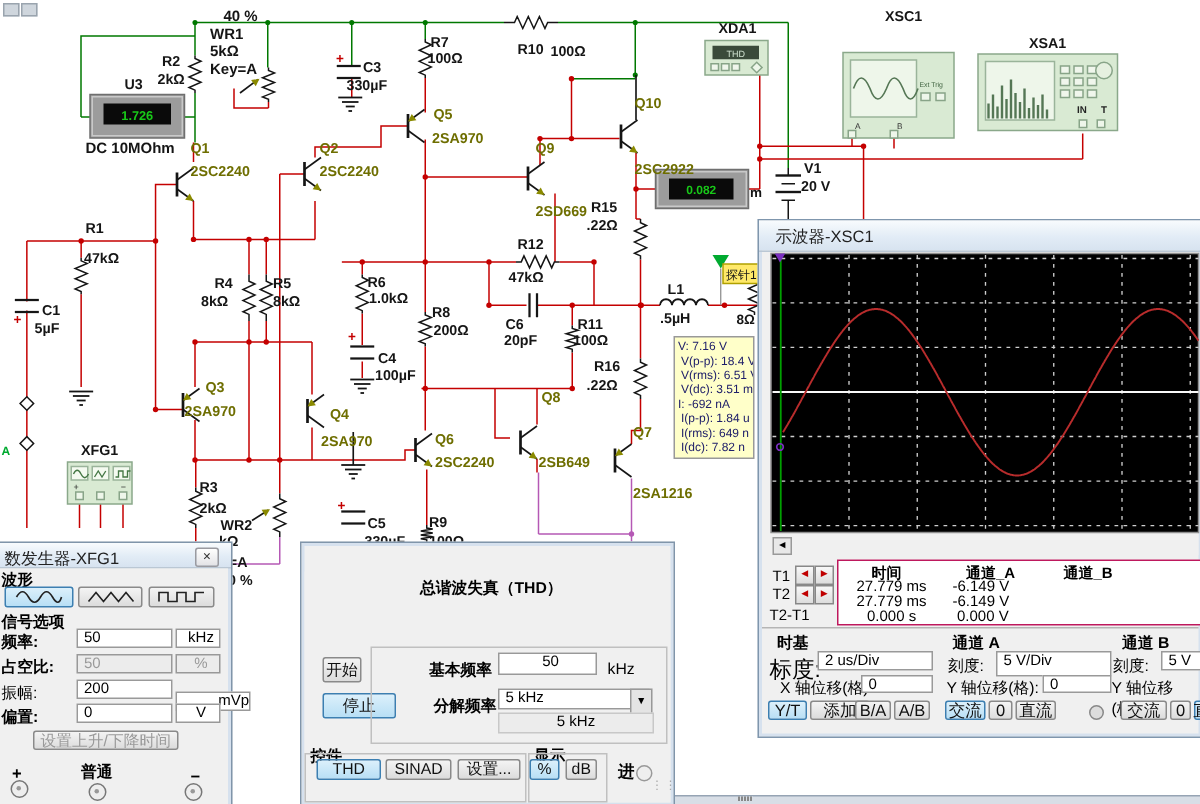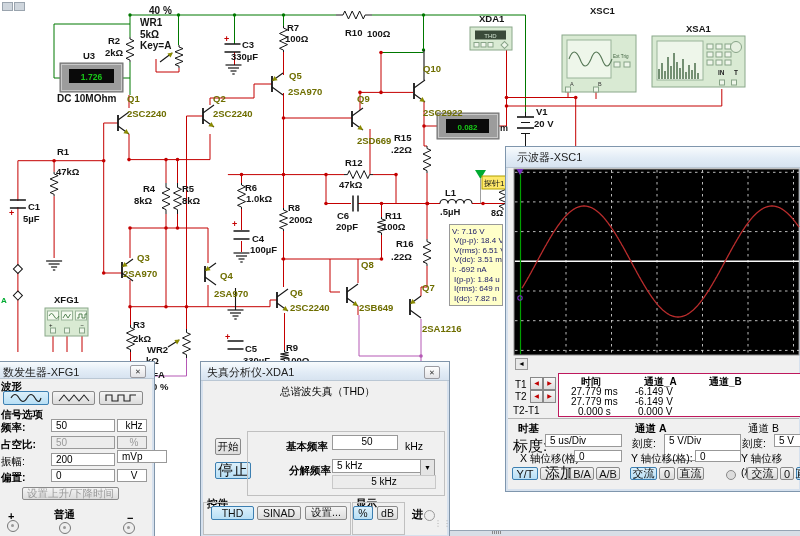--- a/index.html
+++ b/index.html
@@ -475,51 +475,50 @@
  <div style="position:absolute;left:9px;top:232px;font-size:10px">T1</div>
  <div style="position:absolute;left:9px;top:244px;font-size:10px">T2</div>
  <div style="position:absolute;left:7px;top:258px;font-size:10px">T2-T1</div>
  <div class="sbtn" style="left:24px;top:230px">◀</div>
     <div class="sbtn" style="left:37px;top:230px">▶</div>
  <div class="sbtn" style="left:24px;top:243px">◀</div>
     <div class="sbtn" style="left:37px;top:243px">▶</div>
  <div style="position:absolute;left:2px;top:271px;width:291px;border-top:1px solid #b5b5b5"></div>
  <div style="position:absolute;left:12px;top:275px;font-size:10.5px;font-weight:bold">时基</div>
  <div style="position:absolute;left:129px;top:275px;font-size:10.5px;font-weight:bold">通道 A</div>
- <div style="position:absolute;left:242px;top:275px;font-size:10.5px;font-weight:normal">通道 B</div>
+ <div style="position:absolute;left:242px;top:275px;font-size:10.5px;font-weight:bold">通道 B</div>
  <div style="position:absolute;left:7px;top:290px;font-size:15px">标度:</div>
- <div class="tb" style="left:39px;top:287px;width:77px;height:13px">5 us/Div</div>
+ <div class="tb" style="left:39px;top:287px;width:77px;height:13px">2 us/Div</div>
  <div style="position:absolute;left:126px;top:290px;font-size:10.5px">刻度:</div>
- <div class="tb" style="left:158px;top:287px;width:77px;height:27px">5  V/Div</div>
+ <div class="tb" style="left:158px;top:287px;width:77px;height:17px">5  V/Div</div>
  <div style="position:absolute;left:236px;top:290px;font-size:10.5px">刻度:</div>
  <div class="tb" style="left:268px;top:287px;width:39px;height:13px">5  V</div>
  <div style="position:absolute;left:14px;top:305px;font-size:10.5px">X 轴位移(格):</div>
  <div class="tb" style="left:68px;top:303px;width:48px;height:12px">0</div>
  <div style="position:absolute;left:125px;top:305px;font-size:10.5px">Y 轴位移(格):</div>
  <div class="tb" style="left:189px;top:303px;width:46px;height:12px">0</div>
  <div style="position:absolute;left:235px;top:305px;font-size:10.5px">Y 轴位移(格):</div>
  <div class="btn sel" style="left:6px;top:320px;width:26px;height:13px;font-size:11px">Y/T</div>
-    <div class="btn" style="left:34px;top:320px;width:40px;height:13px;font-size:15px">添加</div>
+    <div class="btn" style="left:34px;top:320px;width:40px;height:13px;font-size:11px">添加</div>
     <div class="btn" style="left:64px;top:320px;width:24px;height:13px;font-size:11px">B/A</div>
     <div class="btn" style="left:90px;top:320px;width:24px;height:13px;font-size:11px">A/B</div>
  <div class="btn sel" style="left:124px;top:320px;width:27px;height:13px;font-size:11px">交流</div>
     <div class="btn" style="left:153px;top:320px;width:16px;height:13px;font-size:11px">0</div>
     <div class="btn" style="left:171px;top:320px;width:27px;height:13px;font-size:11px">直流</div>
  <div style="position:absolute;left:220px;top:323px;width:8px;height:8px;border:1px solid #888;border-radius:50%;background:#ddd"></div>
  <div class="btn" style="left:241px;top:320px;width:31px;height:13px;font-size:11px">交流</div>
     <div class="btn" style="left:274px;top:320px;width:14px;height:13px;font-size:11px">0</div>
     <div class="btn sel" style="left:290px;top:320px;width:10px;height:13px;font-size:11px">直</div>
 </div>
 
 <div class="win" style="left:200px;top:361px;width:248px;height:175px">
- <div class="tbar" style="height:19px">失真分析仪-XDA1<span class="xbtn" style="left:223px;top:4px;width:14px;height:11px;line-height:11px">✕</span></div>
  <div style="position:absolute;left:2px;top:19px;right:2px;bottom:2px;background:#f0f0f0"></div>
- <div style="position:absolute;left:79px;top:23px;font-size:10.5px;font-weight:normal">总谐波失真（THD）</div>
+ <div style="position:absolute;left:79px;top:23px;font-size:10.5px;font-weight:bold">总谐波失真（THD）</div>
  <div class="btn" style="left:14px;top:76px;width:26px;height:17px;font-size:10.5px">开始</div>
- <div class="btn sel" style="left:14px;top:100px;width:36px;height:17px;font-size:15px">停止</div>
+ <div class="btn sel" style="left:14px;top:100px;width:49px;height:17px;font-size:11px">停止</div>
  <div style="position:absolute;left:46px;top:69px;width:196px;height:63px;border:1px solid #c0c0c0"></div>
  <div style="position:absolute;left:85px;top:78px;font-size:10.5px;font-weight:bold">基本频率</div>
  <div class="tb" style="left:131px;top:73px;width:66px;height:15px;text-align:center">50</div>
  <div style="position:absolute;left:204px;top:78px;font-size:10.5px">kHz</div>
  <div style="position:absolute;left:88px;top:102px;font-size:10.5px;font-weight:bold">分解频率</div>
  <div class="tb" style="left:131px;top:97px;width:101px;height:14px">5 kHz</div>
  <div style="position:absolute;left:219px;top:97px;width:13px;height:16px;background:#e4e4e4;border:1px solid #999;font-size:7px;text-align:center;line-height:16px">▼</div>
  <div style="position:absolute;left:131px;top:113px;width:102px;height:12px;background:#ececec;border:1px solid #c8c8c8;font-size:10px;text-align:center">5 kHz</div>
  <div style="position:absolute;left:6px;top:135px;font-size:10.5px;font-weight:bold">控件</div>
  <div style="position:absolute;left:2px;top:140px;width:146px;height:31px;border:1px solid #c0c0c0"></div>
@@ -556,21 +555,21 @@
     </div>
  <div style="position:absolute;left:12px;top:46px;font-size:10.5px;font-weight:bold">信号选项</div>
  <div style="position:absolute;left:12px;top:59px;font-size:10.5px;font-weight:bold">频率:</div>
     <div class="tb" style="left:62px;top:57px;width:64px;height:13px;background:#fff;color:#000">50</div>
     <div class="tb" style="left:128px;top:57px;width:30px;height:13px;background:#fff;color:#000;text-align:center">kHz</div>
  <div style="position:absolute;left:12px;top:76px;font-size:10.5px;font-weight:bold">占空比:</div>
     <div class="tb" style="left:62px;top:74px;width:64px;height:13px;background:#ececec;color:#9a9a9a">50</div>
     <div class="tb" style="left:128px;top:74px;width:30px;height:13px;background:#ececec;color:#9a9a9a;text-align:center">%</div>
  <div style="position:absolute;left:12px;top:93px;font-size:10.5px;font-weight:normal">振幅:</div>
     <div class="tb" style="left:62px;top:91px;width:64px;height:13px;background:#fff;color:#000">200</div>
-    <div class="tb" style="left:128px;top:88px;width:50px;height:13px;background:#fff;color:#000;text-align:left">mVp</div>
+    <div class="tb" style="left:128px;top:99px;width:50px;height:13px;background:#fff;color:#000;text-align:right">mVp</div>
  <div style="position:absolute;left:12px;top:109px;font-size:10.5px;font-weight:bold">偏置:</div>
     <div class="tb" style="left:62px;top:107px;width:64px;height:13px;background:#fff;color:#000">0</div>
     <div class="tb" style="left:128px;top:107px;width:30px;height:13px;background:#fff;color:#000;text-align:center">V</div>
  <div class="btn dis" style="left:33px;top:125px;width:97px;height:13px;font-size:10.5px">设置上升/下降时间</div>
  <div style="position:absolute;left:19px;top:148px;font-size:11px;font-weight:bold">+</div>
  <div style="position:absolute;left:65px;top:146px;font-size:10.5px;font-weight:bold">普通</div>
  <div style="position:absolute;left:138px;top:150px;font-size:11px;font-weight:bold">−</div>
  <div class="term" style="left:18px;top:158px"></div>
  <div class="term" style="left:70px;top:160px"></div>
  <div class="term" style="left:134px;top:160px"></div>

